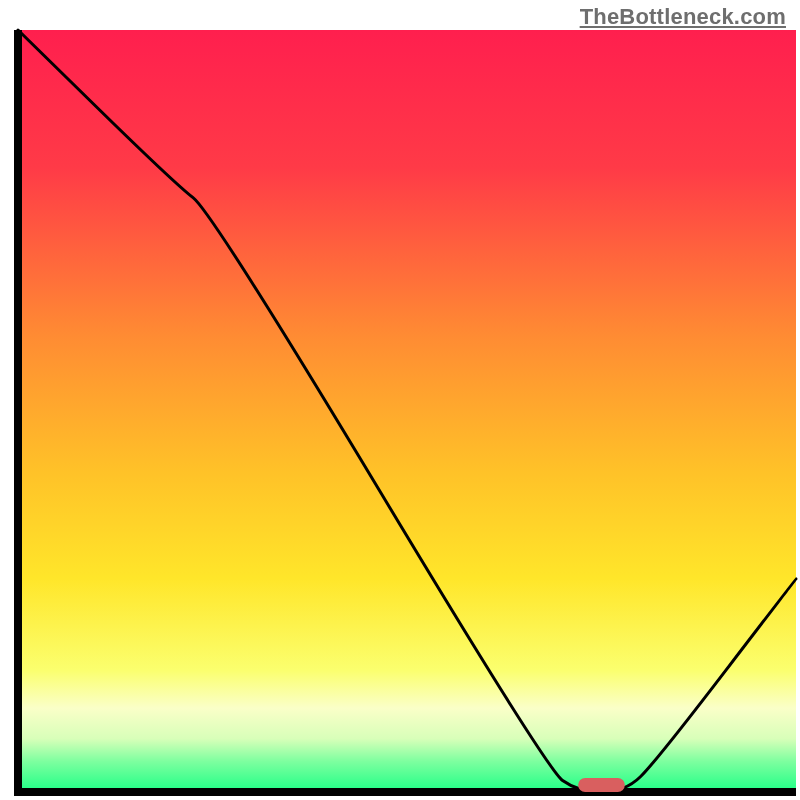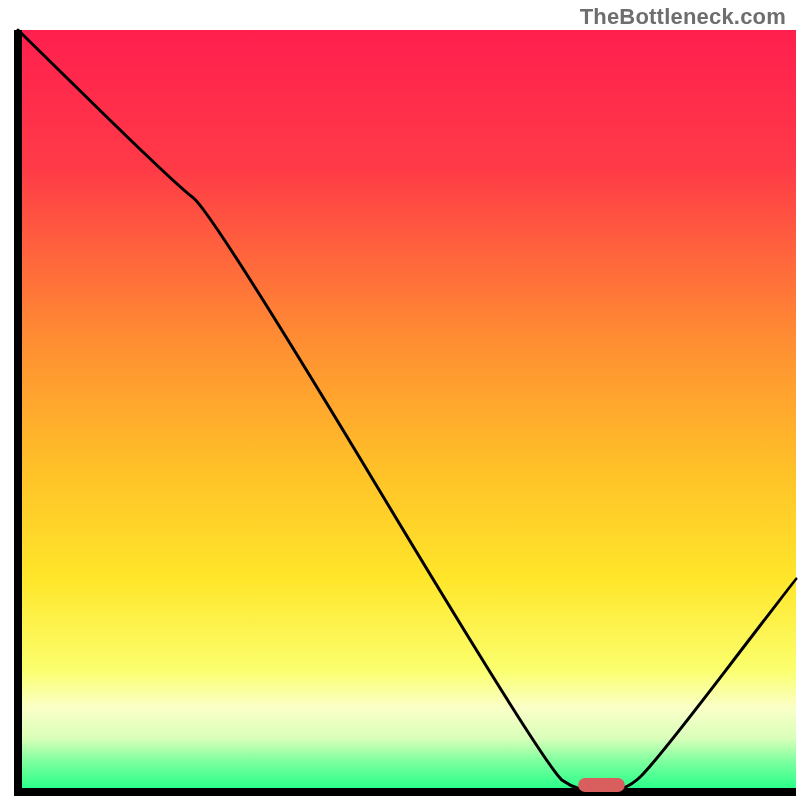--- a/index.html
+++ b/index.html
@@ -16,20 +16,21 @@
     height: 800px;
   }
   .attribution {
     position: absolute;
     top: 4px;
     right: 14px;
     font-size: 22px;
     font-weight: 600;
     color: #6e6e6e;
     letter-spacing: 0.2px;
+    text-decoration: underline;
   }
   svg {
     display: block;
   }
 </style>
 </head>
 <body>
 
 <div class="container">
   <div class="attribution">TheBottleneck.com</div>

